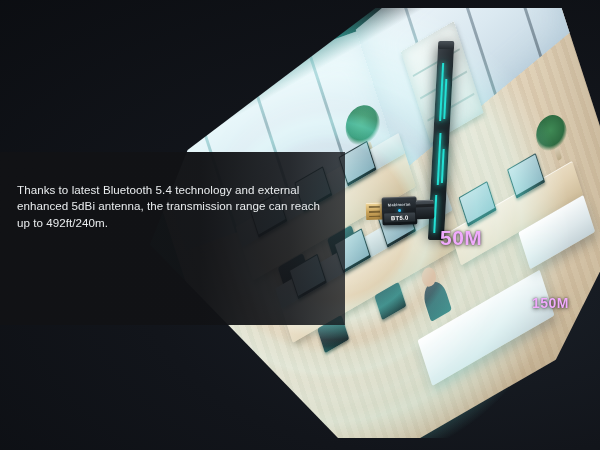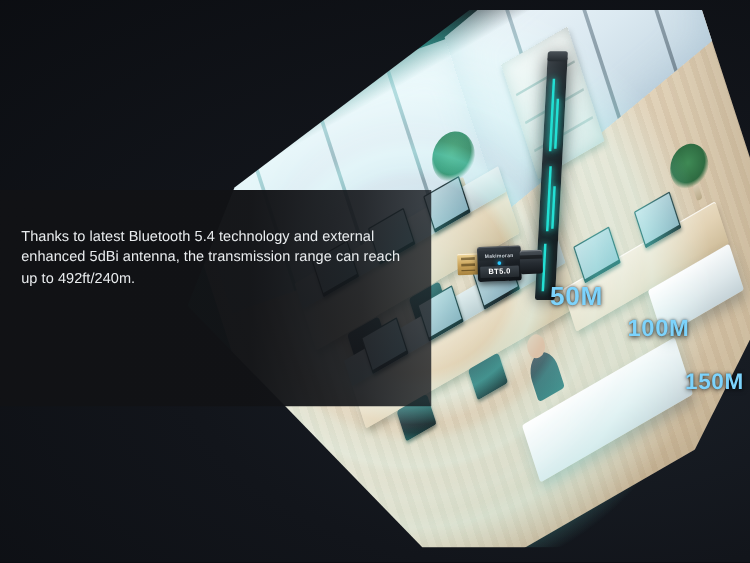--- a/index.html
+++ b/index.html
@@ -173,27 +173,27 @@
     background:linear-gradient(180deg,#4a5158,#262c32 55%,#14181c);
     border-radius:2px;
     box-shadow:inset 0 1px 0 rgba(255,255,255,.25);
   }
   .usb-plug::after{
     content:""; position:absolute; left:0; top:4px; width:100%; height:3px;
     background:rgba(0,0,0,.45);
   }
   
   .dist{
-    position:absolute; color:#7dd3fc; font-weight:bold;
+    position:absolute; color:#f0abfc; font-weight:bold;
     text-shadow:0 1px 4px rgba(0,0,0,.65), 0 0 2px rgba(0,0,0,.5);
     letter-spacing:.5px; white-space:nowrap;
   }
   #dist-50  { left:440px; top:226px; font-size:21px; }
   #dist-100 { left:502px; top:253px; font-size:19px; }
-  #dist-150 { left:548px; top:295px; font-size:18px; }
+  #dist-150 { left:532px; top:295px; font-size:14px; }
   
   .panel{
     position:absolute; left:0; top:152px; width:345px; height:173px;
     background:linear-gradient(90deg, rgba(17,18,21,.985) 0%, rgba(17,18,21,.975) 58%, rgba(20,22,26,.90) 84%, rgba(24,27,32,.80) 100%);
     padding:13px 16px 0 17px;
   }
   .headline{
     color:#1ddff0; font-size:20.5px; font-weight:bold; letter-spacing:-.2px;
     line-height:1.1; white-space:nowrap;
   }
@@ -284,20 +284,19 @@
   <div class="dongle">
     <div class="usb-metal"></div>
     <div class="usb-body"></div>
     <div class="usb-brand">Makimoran</div>
     <div class="usb-led"></div>
     <div class="usb-tag">BT5.0</div>
     <div class="usb-plug"></div>
   </div>
 
   <div class="dist" id="dist-50">50M</div>
-  <div class="dist" id="dist-100">100M</div>
   <div class="dist" id="dist-150">150M</div>
 
   <div class="panel">
     <p class="para" id="para1">Thanks to latest Bluetooth 5.4 technology and external enhanced 5dBi antenna, the transmission range can reach up to 492ft/240m.</p>
   </div>
 
 </div>
 
 </body></html>

